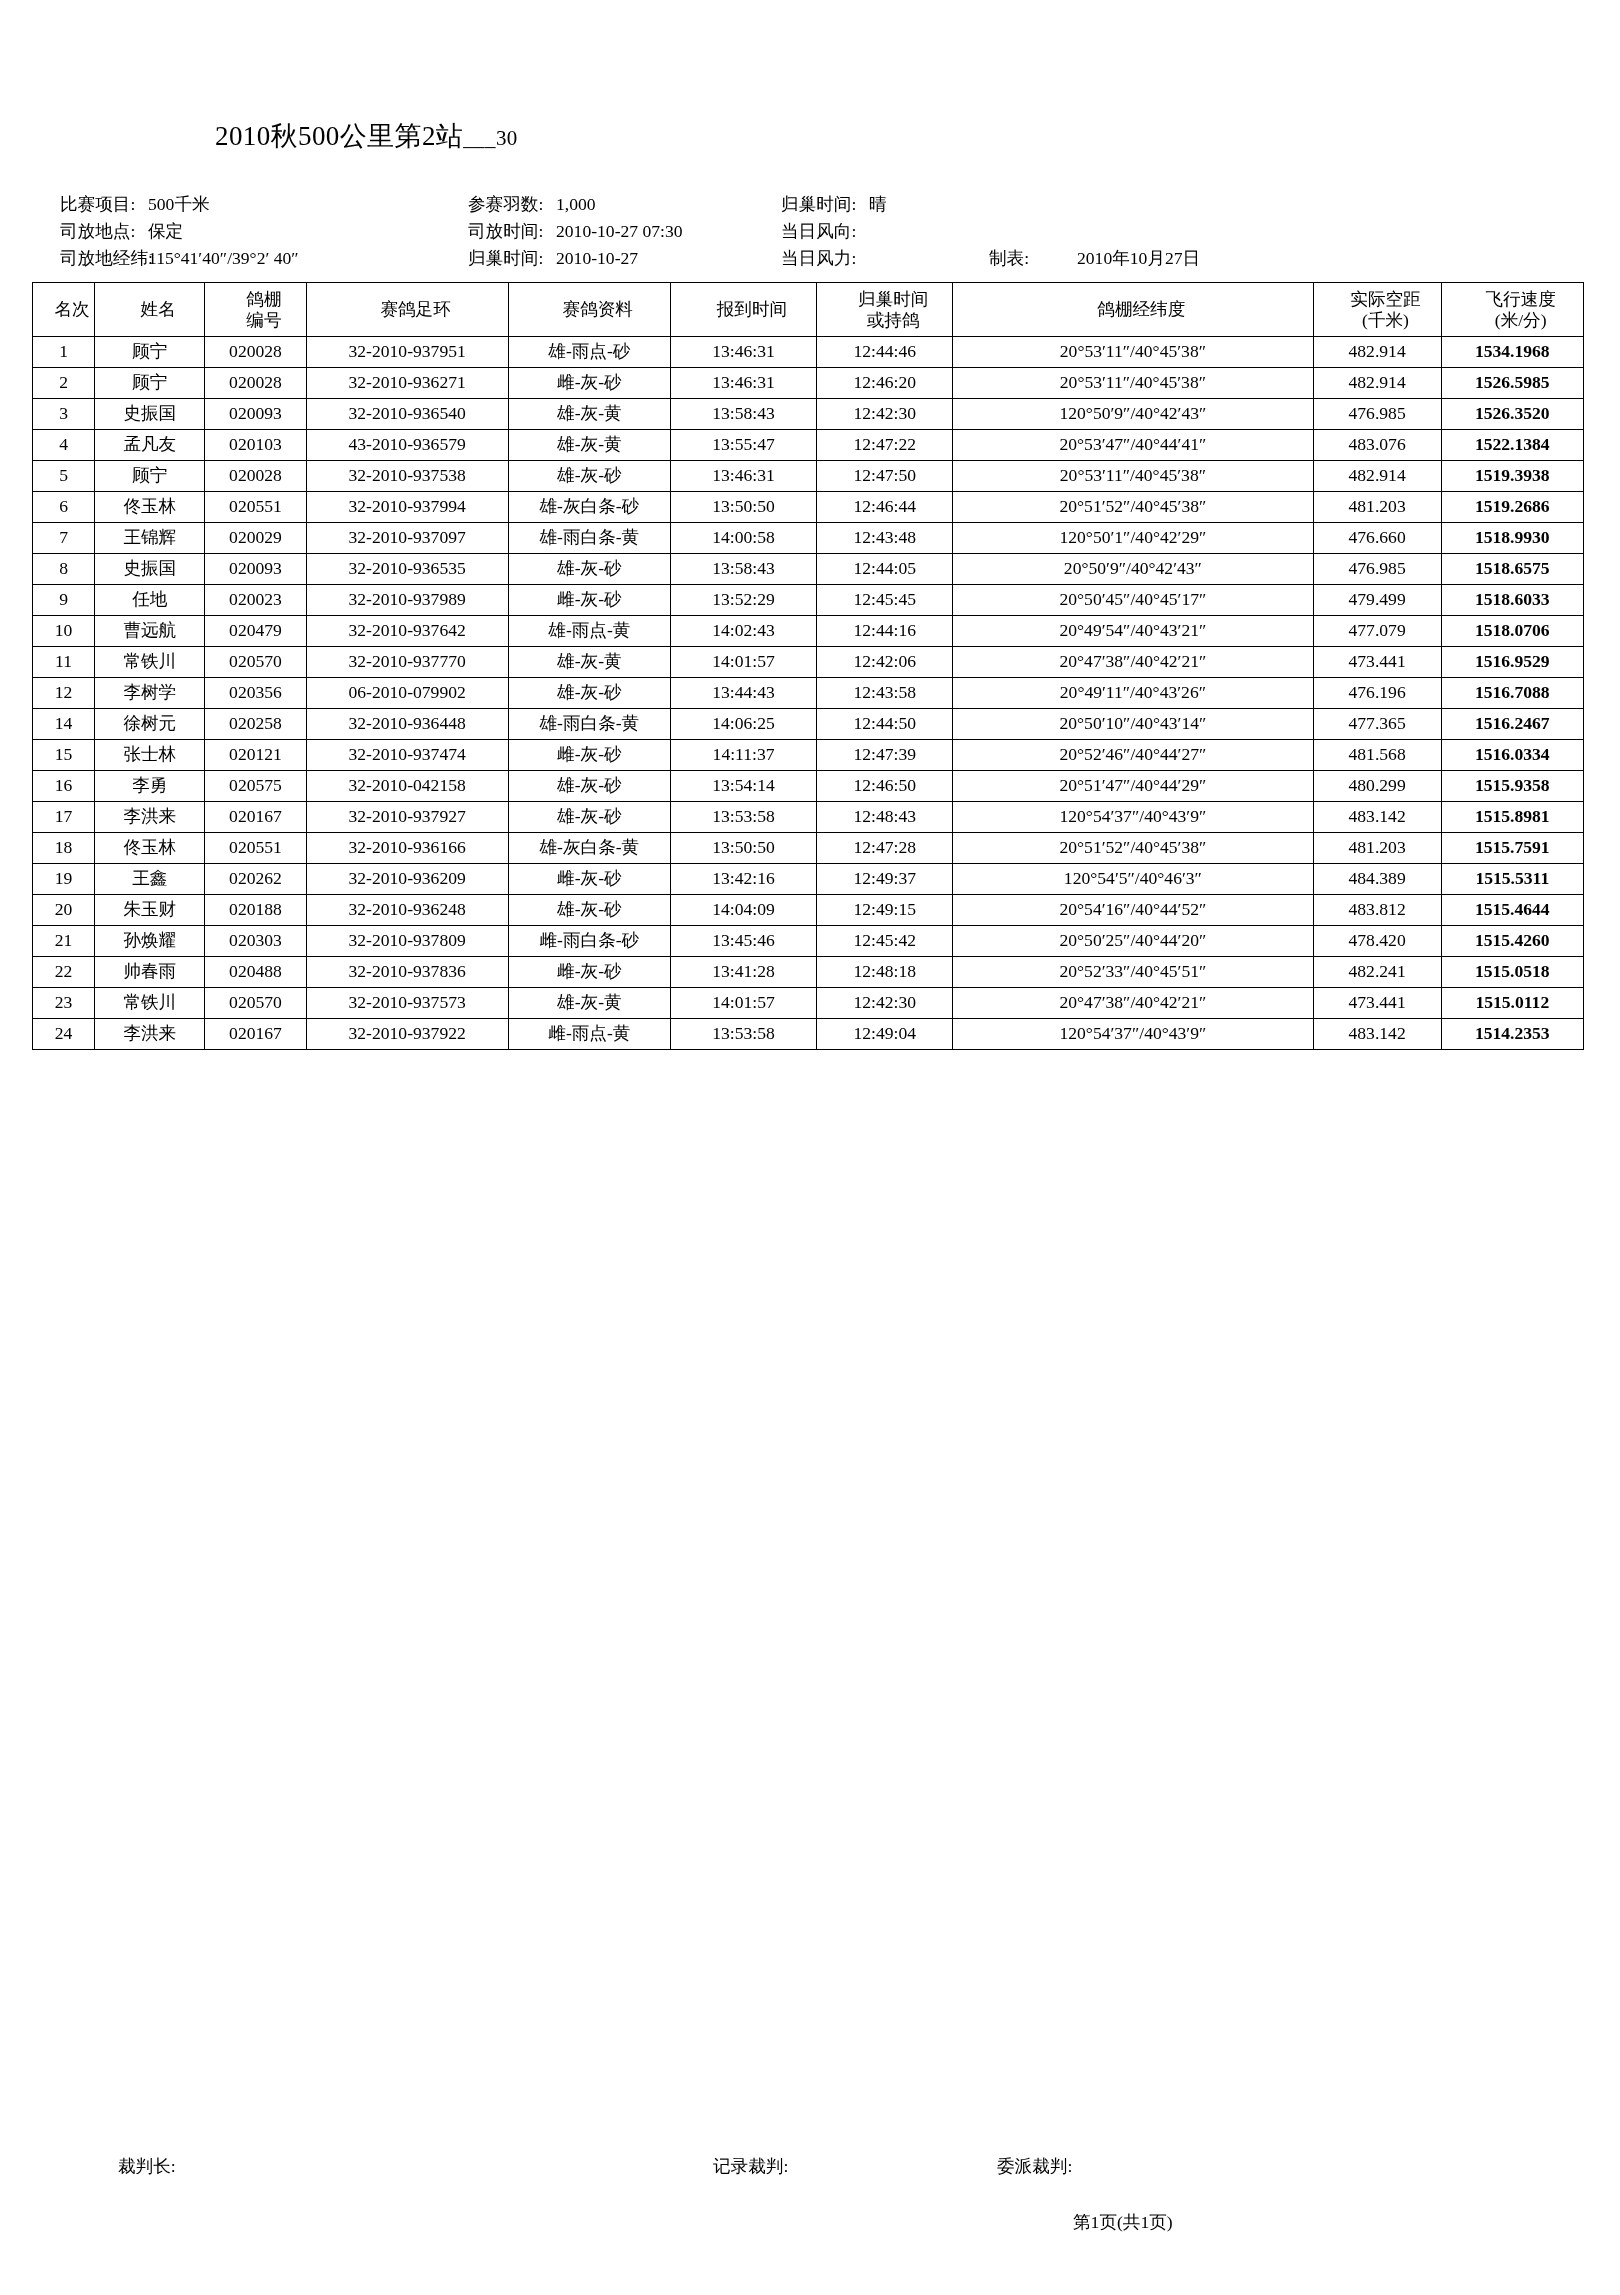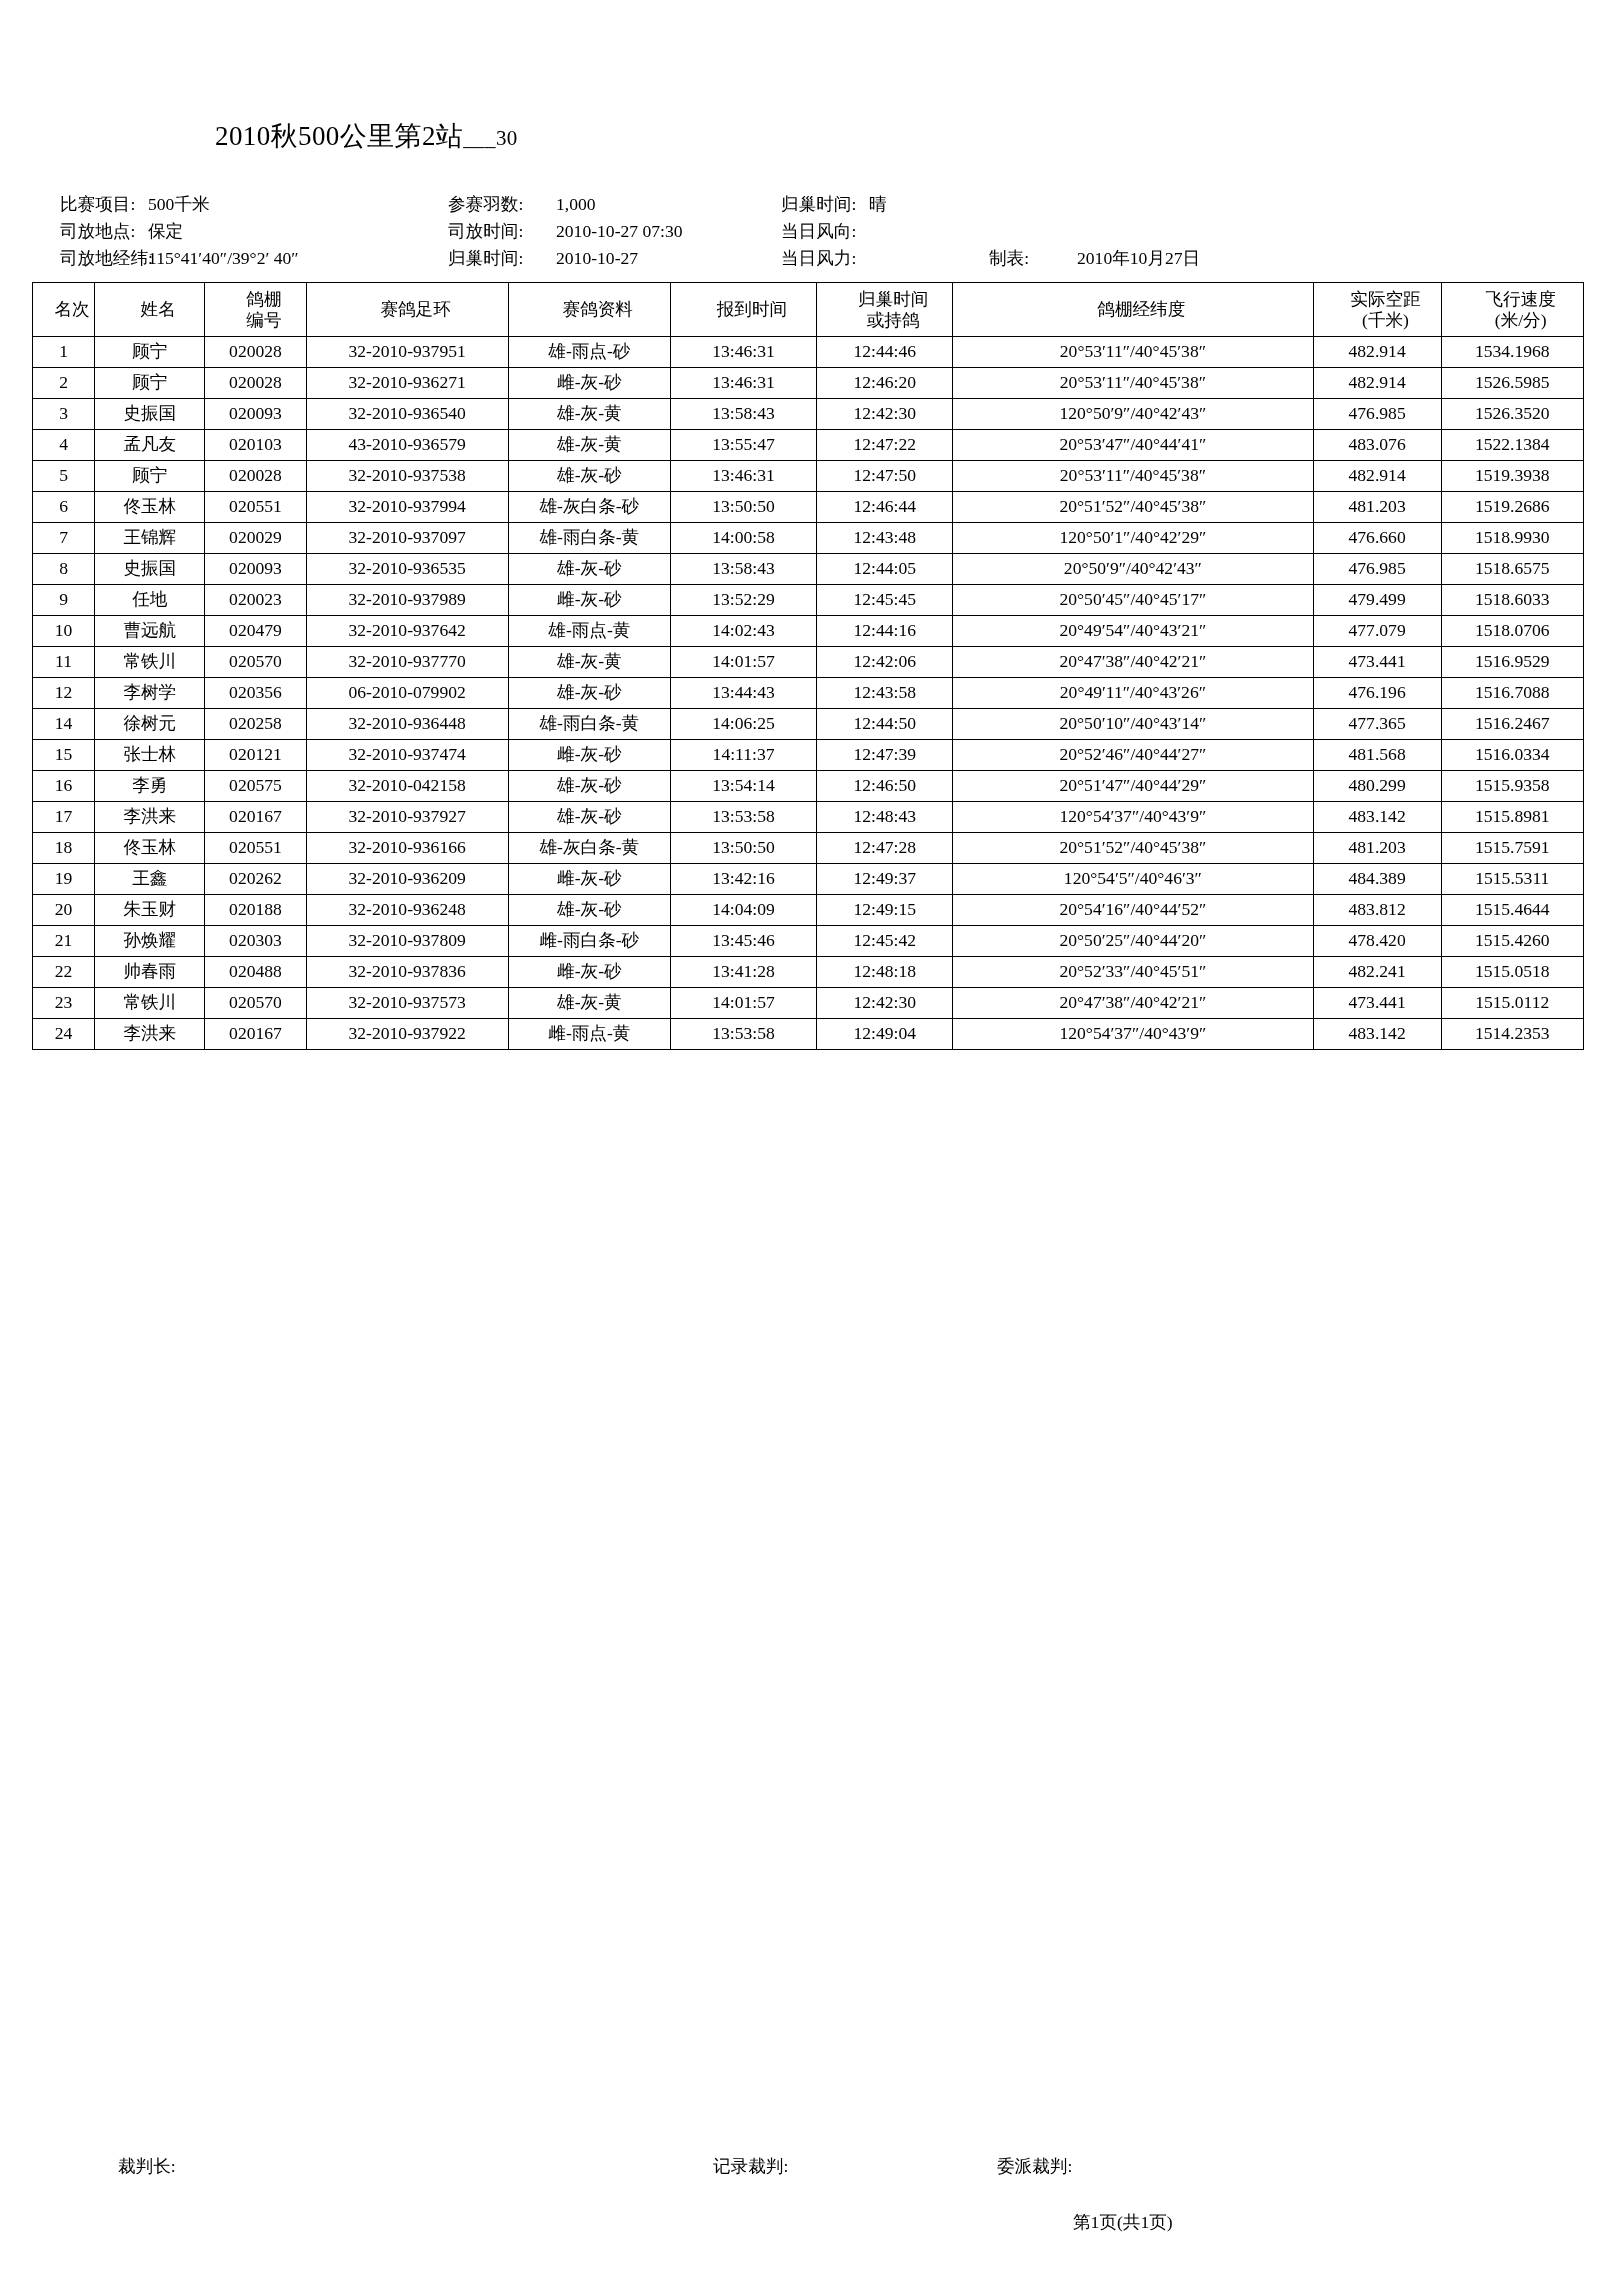--- a/index.html
+++ b/index.html
@@ -46,21 +46,21 @@
     white-space: nowrap;
   }
   .meta-cell {
     position: absolute;
     white-space: nowrap;
   }
   .m-lab { }
   .m-val { }
   .c1 { left: 0px; }
   .c1v { left: 88px; }
-  .c2 { left: 388px; }
+  .c2 { left: 408px; }
   .c2v { left: 496px; }
   .c3 { left: 721px; }
   .c3v { left: 809px; }
   .c4 { left: 929px; }
   .c4v { left: 1017px; }
 
   table.grid {
     position: absolute;
     left: 32px;
     top: 282px;
@@ -89,21 +89,21 @@
   
   .col-rank   { width: 38px; }
   .col-name   { width: 86px; }
   .col-loft   { width: 77px; }
   .col-ring   { width: 178px; }
   .col-info   { width: 138px; }
   .col-arr    { width: 122px; }
   .col-home   { width: 112px; }
   .col-coord  { width: 336px; }
   .col-dist   { width: 104px; }
-  .col-speed  { width: 118px; }
+  .col-speed  { width: 118px; font-weight: bold; }
 
   td.num { text-align: right; padding-right: 8px; }
   td.coord { text-align: left; padding-left: 3.2px; letter-spacing: 0px; }
 
   .footer {
     position: absolute;
     left: 0;
     top: 2154px;
     width: 1621px;
     font-size: 17.6px;

